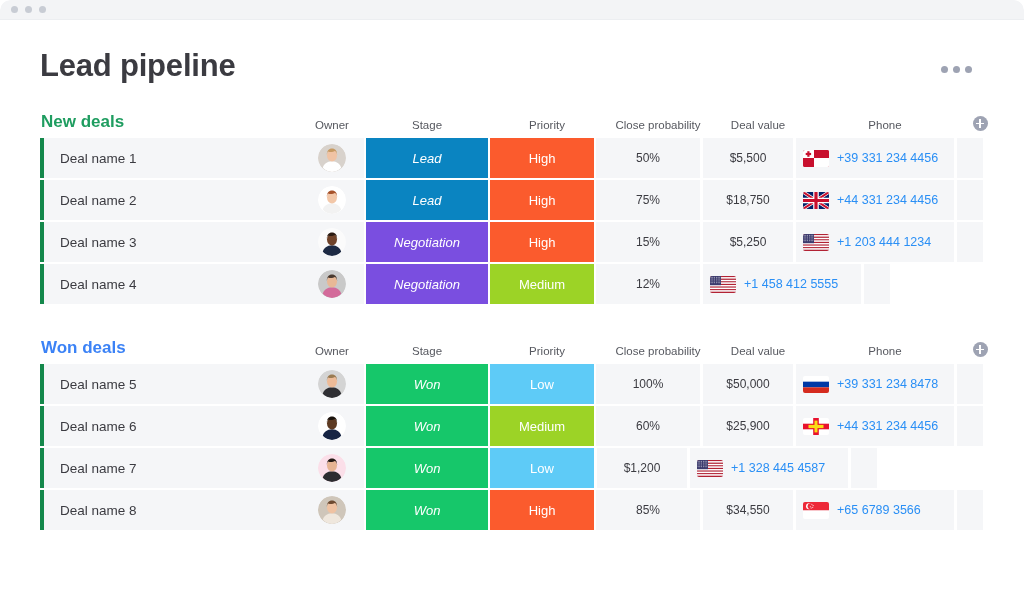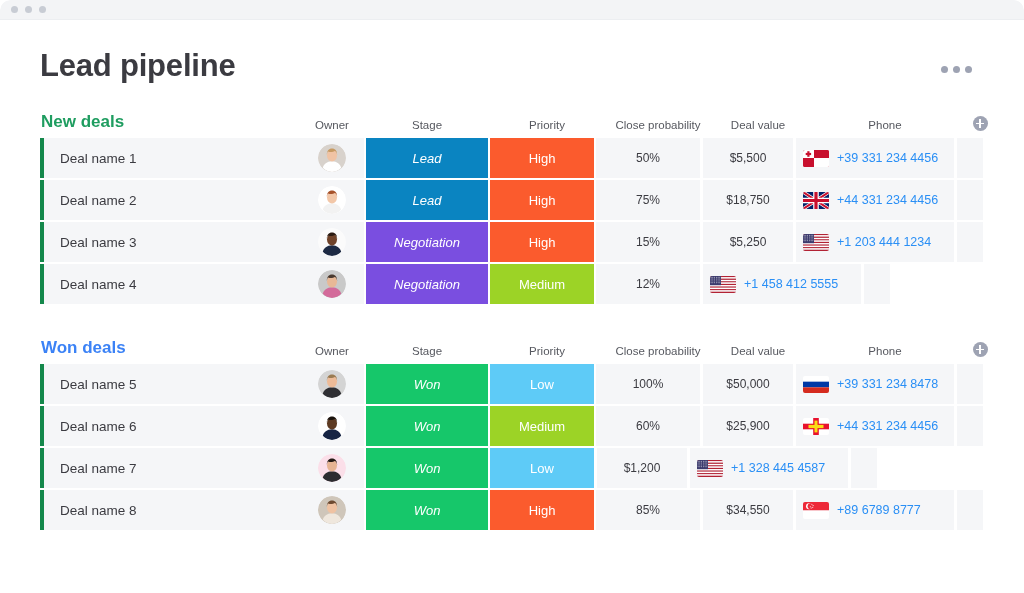--- a/index.html
+++ b/index.html
@@ -577,21 +577,21 @@
                     <rect y="8.5" width="26" height="8.5" fill="#ffffff"></rect>
                     <circle cx="6" cy="4.3" r="3" fill="#ffffff"></circle>
                     <circle cx="7.6" cy="4.3" r="3" fill="#ed2939"></circle>
                     <circle cx="8.9" cy="2.3" r="0.55" fill="#ffffff"></circle>
                     <circle cx="10.1" cy="3.6" r="0.55" fill="#ffffff"></circle>
                     <circle cx="9.7" cy="5.2" r="0.55" fill="#ffffff"></circle>
                     <circle cx="8.2" cy="6.0" r="0.55" fill="#ffffff"></circle>
                     <circle cx="7.3" cy="4.8" r="0.55" fill="#ffffff"></circle>
                   </svg>
                 </span>
-                <span class="phone-num">+89 6789 8777</span>
+                <span class="phone-num">+65 6789 3566</span>
               </div>
               <div class="cell pad-cell"></div>
             </div>
           </div>
         </div>
       </div>
 
   </div>
 </div>
 

